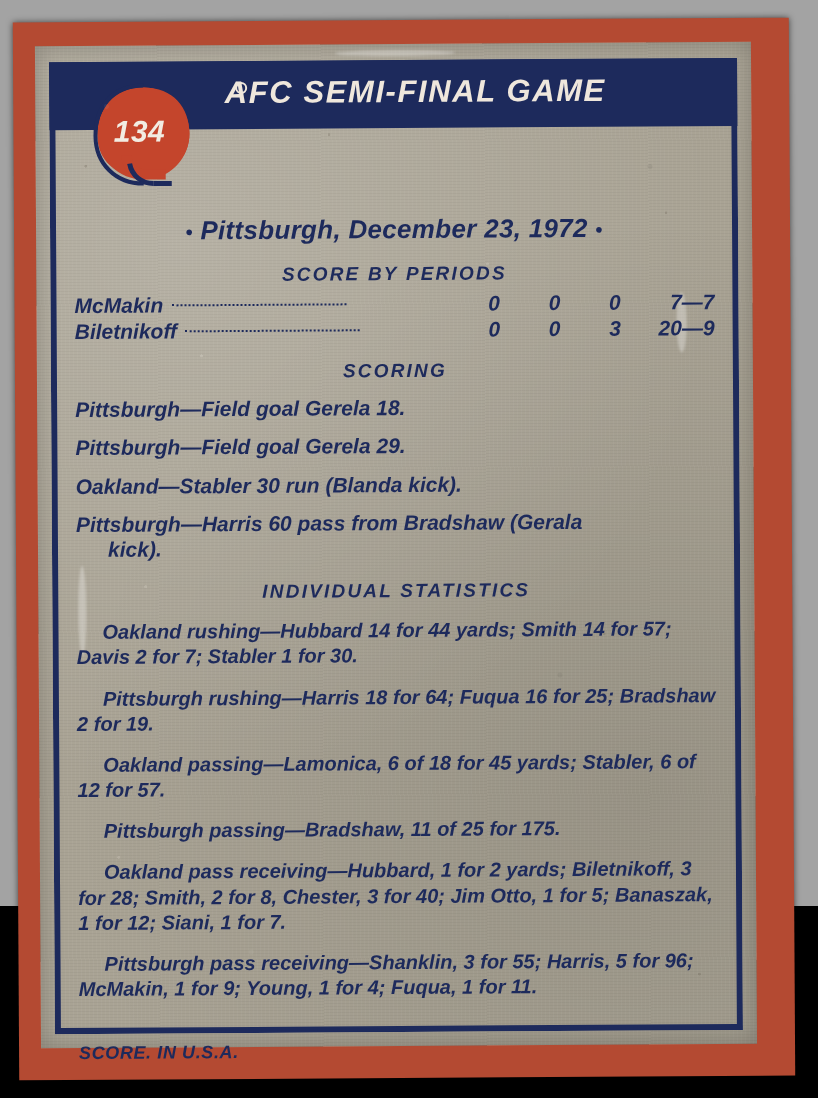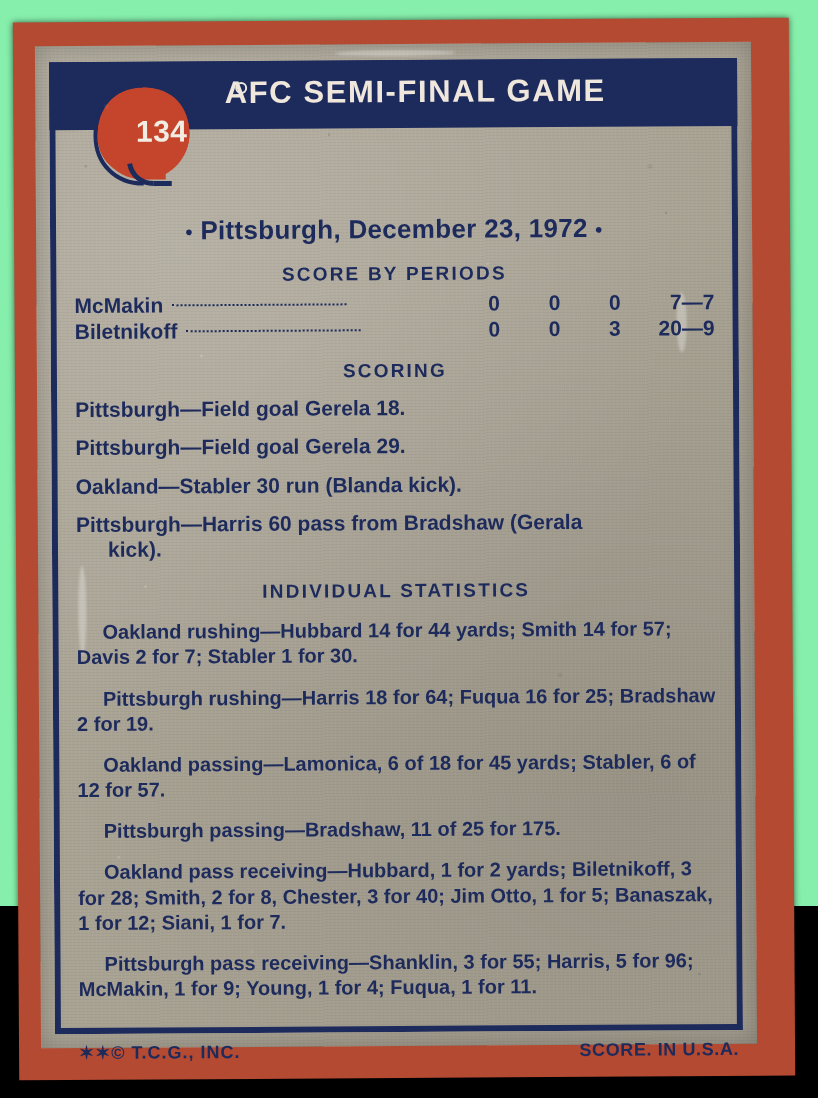--- a/index.html
+++ b/index.html
@@ -12,21 +12,22 @@
     height: 1098px;
     overflow: hidden;
     font-family: "Liberation Sans", sans-serif;
   }
 
   
   #photo {
     position: relative;
     width: 818px;
     height: 906px;
-    background: #86efac;
+    background: #a3a3a3;
+    font-style: italic;
   }
 
   
   #card {
     position: absolute;
     left: 16px;
     top: 20px;
     width: 776px;
     height: 1058px;
     background: #b44a32;
@@ -139,21 +140,21 @@
     top: 62px;
     width: 104px;
     height: 112px;
   }
   #helmet svg { display: block; }
   #card-number {
     position: absolute;
     left: 78px;
     top: 93px;
     width: 96px;
-    text-align: right;
+    text-align: center;
     color: #f2ece2;
     font-size: 30px;
     font-weight: bold;
     letter-spacing: .5px;
   }
 
   
   #content {
     position: absolute;
     left: 60px;
@@ -337,18 +338,17 @@
       <div class="stat-block">Oakland rushing—Hubbard 14 for 44 yards; Smith 14 for 57; Davis 2 for 7; Stabler 1 for 30.</div>
       <div class="stat-block">Pittsburgh rushing—Harris 18 for 64; Fuqua 16 for 25; Bradshaw 2 for 19.</div>
       <div class="stat-block">Oakland passing—Lamonica, 6 of 18 for 45 yards; Stabler, 6 of 12 for 57.</div>
       <div class="stat-block">Pittsburgh passing—Bradshaw, 11 of 25 for 175.</div>
       <div class="stat-block">Oakland pass receiving—Hubbard, 1 for 2 yards; Biletnikoff, 3 for 28; Smith, 2 for 8, Chester, 3 for 40; Jim Otto, 1 for 5; Banaszak, 1 for 12; Siani, 1 for 7.</div>
       <div class="stat-block">Pittsburgh pass receiving—Shanklin, 3 for 55; Harris, 5 for 96; McMakin, 1 for 9; Young, 1 for 4; Fuqua, 1 for 11.</div>
 
     </div>
 
     <div id="footer">
-      <div class="left">✶✶© T.C.G., INC.</div>
       <div class="right">SCORE. IN U.S.A.</div>
     </div>
 
   </div>
 </div>
 
 </body></html>

